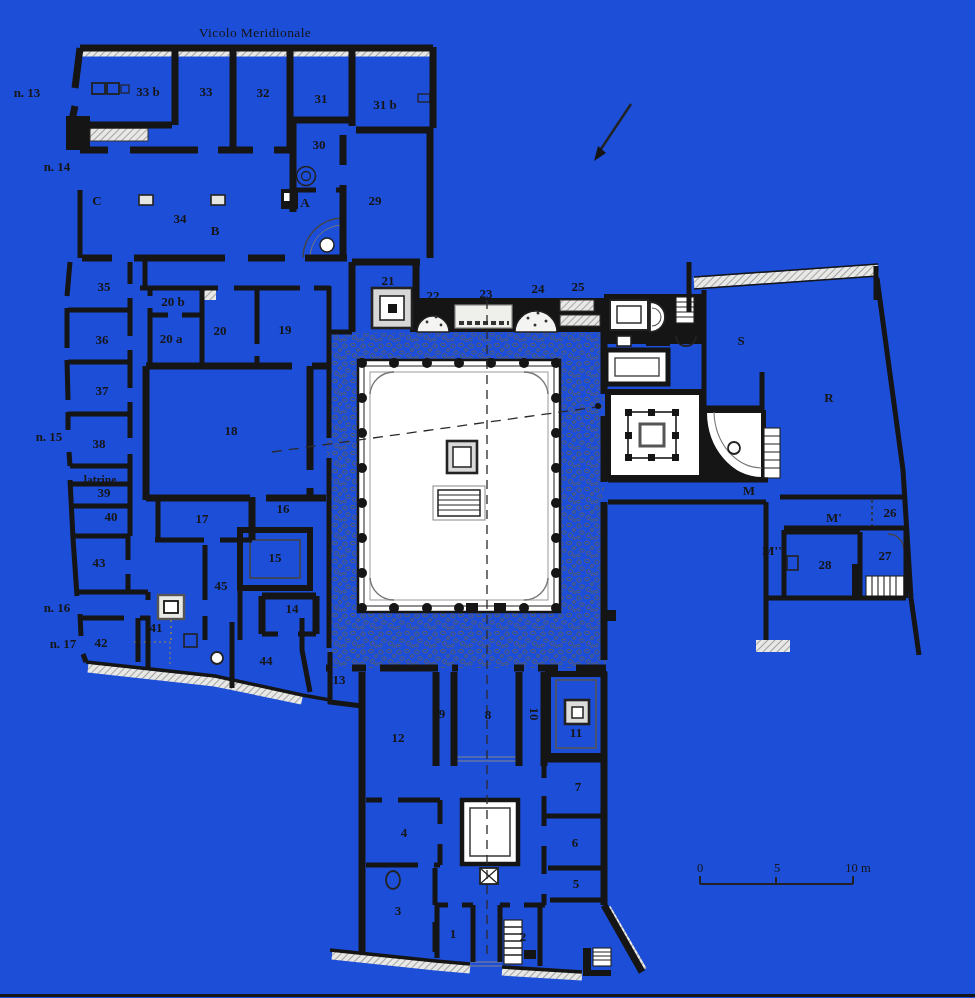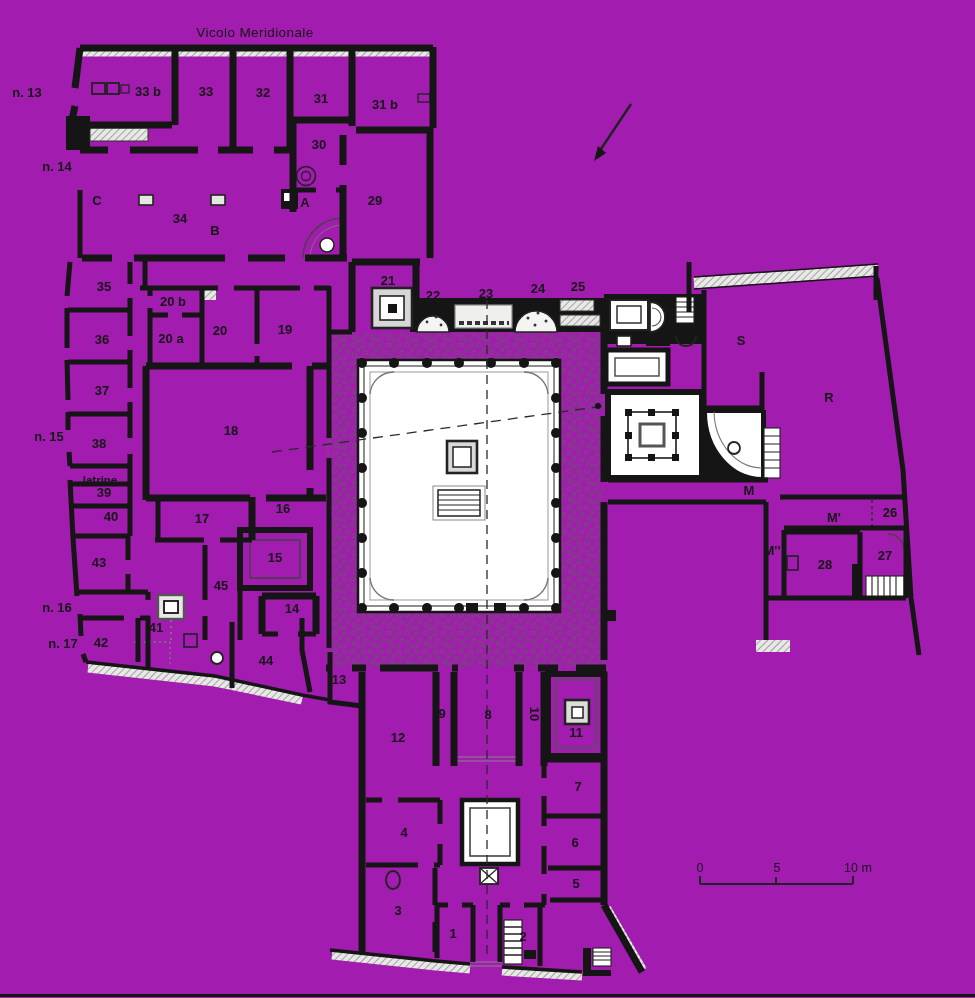--- a/index.html
+++ b/index.html
@@ -1,17 +1,17 @@
 <!DOCTYPE html>
 <html><head>
 <meta charset="utf-8">
 <style>
   html,body{margin:0;padding:0;background:#ffffff;}
-  .page{position:relative;width:975px;height:998px;background:#a21caf;overflow:hidden;
-        font-family:Liberation Sans, sans-serif;}
+  .page{position:relative;width:975px;height:998px;background:#1d4ed8;overflow:hidden;
+        font-family:Liberation Serif, serif;}
   svg{position:absolute;left:0;top:0;}
   text{fill:#161616;}
   .lbl{font-size:13px;font-weight:bold;}
   .lbl-sm{font-size:11.5px;font-weight:bold;}
   .title{font-size:13.5px;font-weight:normal;letter-spacing:.4px;}
   .scale{font-size:12.5px;font-weight:normal;}
 </style>
 </head>
 <body>
 

